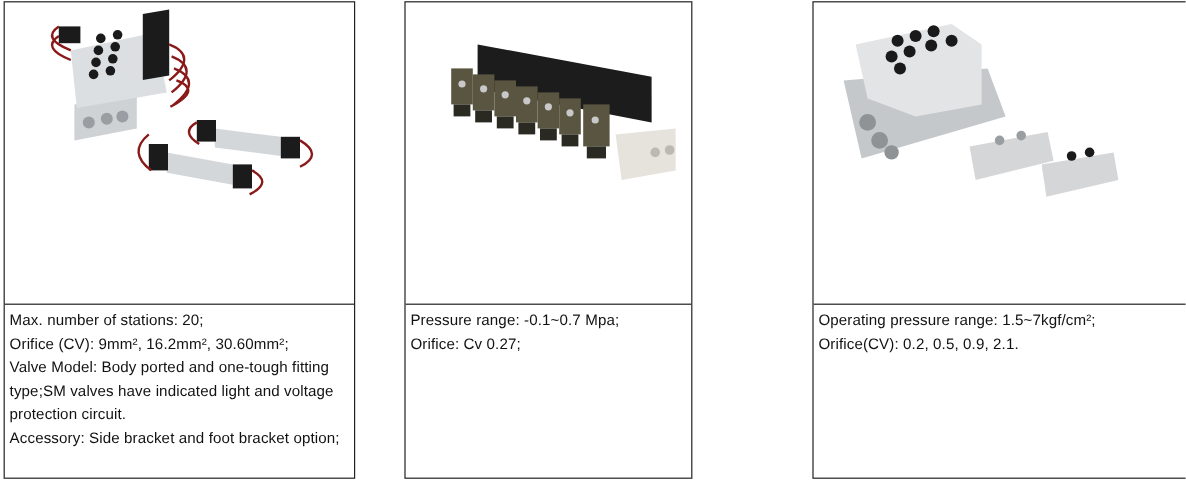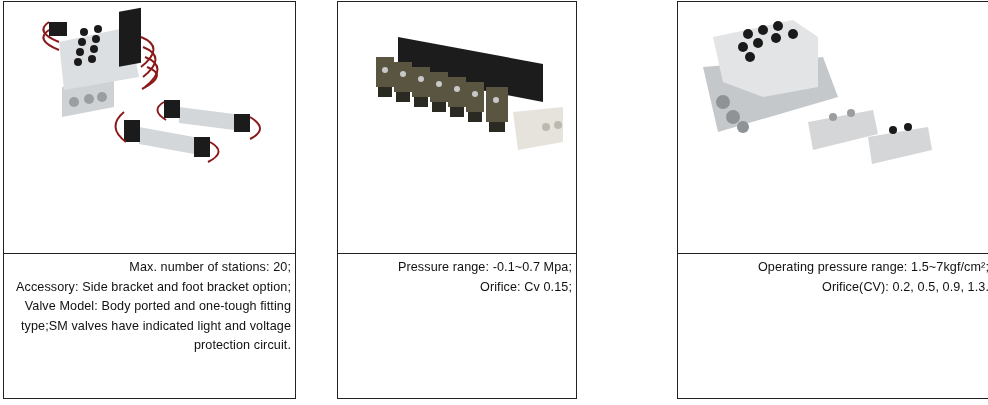--- a/index.html
+++ b/index.html
@@ -1,20 +1,20 @@
 <!DOCTYPE html>
 <html><head>
 <meta charset="utf-8">
 <style>
   html, body { margin:0; padding:0; background:#ffffff; }
   body { width:988px; height:405px; position:relative; overflow:hidden; font-family:"Liberation Sans", sans-serif; }
   .card { position:absolute; top:1px; height:398px; border:1.5px solid #222; box-sizing:border-box; background:#fff; }
   .card .img { position:absolute; left:0; right:0; top:0; height:251px; border-bottom:1.5px solid #222; overflow:hidden; }
   .card .txt { position:absolute; left:0; right:0; top:252px; bottom:0; padding:4px 4px 0 4px; font-size:12.6px; line-height:19.5px; color:#111; letter-spacing:0.1px; }
-  .txt div { white-space:normal;text-align:right; }
+  .txt div { white-space:normal; }
   #c1 { left:3px; width:293px; }
   #c2 { left:337px; width:240px; }
   #c3 { left:677px; width:317px; }
   svg { display:block; }
 </style>
 </head>
 <body>
 
 <div class="card" id="c1">
   <div class="img" title="Solenoid valve manifold with red-wired coils and single valves">
@@ -56,22 +56,23 @@
 
       <polygon points="135,125 190,135 190,152 135,142" fill="#d4d7d9"></polygon>
       <rect x="120" y="118" width="16" height="22" fill="#1b1b1b"></rect>
       <rect x="190" y="135" width="16" height="20" fill="#1b1b1b"></rect>
       <path d="M120,110 q-18,15 2,30" stroke="#8a1a1a" stroke-width="2" fill="none"></path>
       <path d="M206,140 q18,10 -2,20" stroke="#8a1a1a" stroke-width="2" fill="none"></path>
     </svg>
   </div>
   <div class="txt">
     <div>Max. number of stations: 20;</div>
+    <div>Orifice (CV): 9mm², 16.2mm², 30.60mm²;</div>
+    <div>Valve Model: Body ported and one-tough fitting type;SM valves have indicated light and voltage protection circuit.</div>
     <div>Accessory: Side bracket and foot bracket option;</div>
-    <div>Valve Model: Body ported and one-tough fitting type;SM valves have indicated light and voltage protection circuit.</div>
   </div>
 </div>
 
 <div class="card" id="c2">
   <div class="img" title="Seven-station solenoid valve manifold with DIN connectors">
     <svg width="296" height="251" viewBox="0 0 296 251">
       <polygon points="60,35 205,62 205,100 60,72" fill="#1c1c1c"></polygon>
       <polygon points="175,110 225,105 225,140 180,148" fill="#e6e3dc"></polygon>
       <circle cx="208" cy="125" r="4" fill="#bdb9b0"></circle>
         <circle cx="220" cy="123" r="4" fill="#bdb9b0"></circle>
@@ -99,21 +100,21 @@
           <circle cx="83" cy="77" r="3"></circle>
         <circle cx="101" cy="82" r="3"></circle>
           <circle cx="119" cy="87" r="3"></circle>
           <circle cx="137" cy="92" r="3"></circle>
           <circle cx="158" cy="98" r="3"></circle>
       </g>
     </svg>
   </div>
   <div class="txt">
     <div>Pressure range: -0.1~0.7 Mpa;</div>
-    <div>Orifice: Cv 0.15;</div>
+    <div>Orifice: Cv 0.27;</div>
   </div>
 </div>
 
 <div class="card" id="c3">
   <div class="img" title="Pneumatic valve manifold with push-in fittings and single valves">
     <svg width="306" height="251" viewBox="0 0 306 251">
       <polygon points="25,65 145,55 160,95 40,130" fill="#c5c8ca"></polygon>
       <circle cx="45" cy="100" r="7" fill="#8f9396"></circle>
         <circle cx="55" cy="115" r="7" fill="#8f9396"></circle>
         <circle cx="65" cy="125" r="6" fill="#8f9396"></circle>
@@ -131,15 +132,15 @@
       <polygon points="130,120 195,108 200,132 135,148" fill="#d4d6d8"></polygon>
       <circle cx="155" cy="115" r="4" fill="#9a9ea1"></circle>
         <circle cx="173" cy="111" r="4" fill="#9a9ea1"></circle>
       <polygon points="190,135 250,125 254,148 194,162" fill="#d4d6d8"></polygon>
       <circle cx="215" cy="128" r="4" fill="#1a1a1a"></circle>
         <circle cx="230" cy="125" r="4" fill="#1a1a1a"></circle>
     </svg>
   </div>
   <div class="txt">
     <div>Operating pressure range: 1.5~7kgf/cm²;</div>
-    <div>Orifice(CV): 0.2, 0.5, 0.9, 1.3.</div>
+    <div>Orifice(CV): 0.2, 0.5, 0.9, 2.1.</div>
   </div>
 </div>
 
 </body></html>

